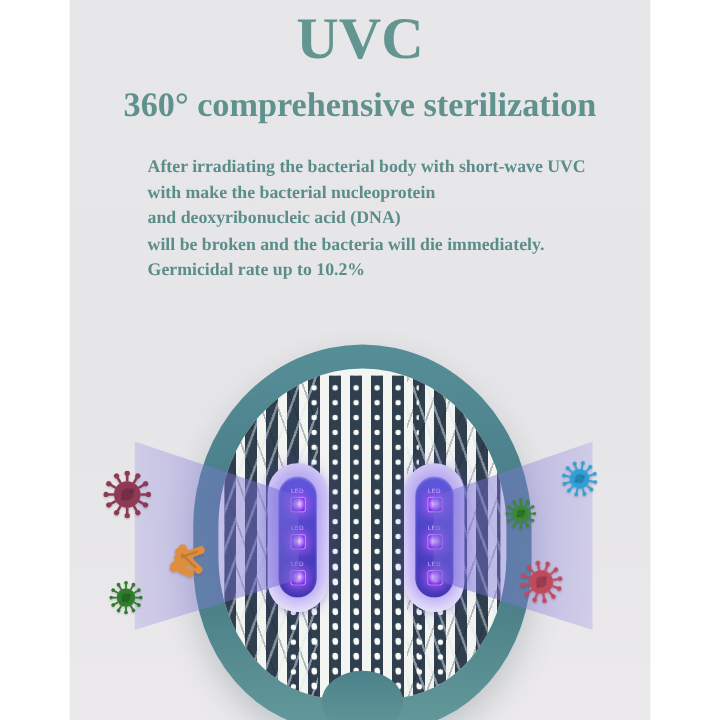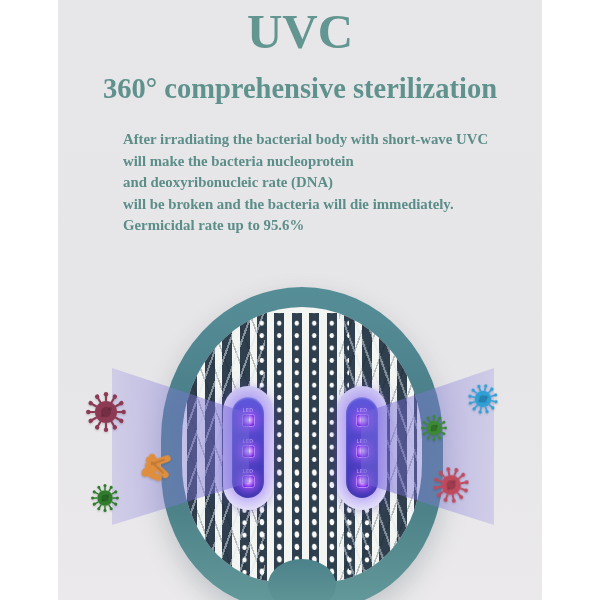--- a/index.html
+++ b/index.html
@@ -68,24 +68,24 @@
 </head>
 <body>
 
 <div class="page">
 
   <div class="strip">
     <h1 class="title">UVC</h1>
     <h2 class="subtitle">360° comprehensive sterilization</h2>
     <div class="bodytext">
       <div>After irradiating the bacterial body with short-wave UVC</div>
-      <div>will make the bacteria nucleoprotein</div>
-      <div>and deoxyribonucleic rate (DNA)</div>
+      <div>with make the bacterial nucleoprotein</div>
+      <div>and deoxyribonucleic acid (DNA)</div>
       <div>will be broken and the bacteria will die immediately.</div>
-      <div>Germicidal rate up to 95.6%</div>
+      <div>Germicidal rate up to 10.2%</div>
     </div>
   </div>
 
   <div class="device">
     <div class="grille">
       <div class="stripes">
         <div class="bristles left"></div>
         <div class="bristles right"></div>
         <div class="dots center"></div>
         <div class="dots bottom"></div>

